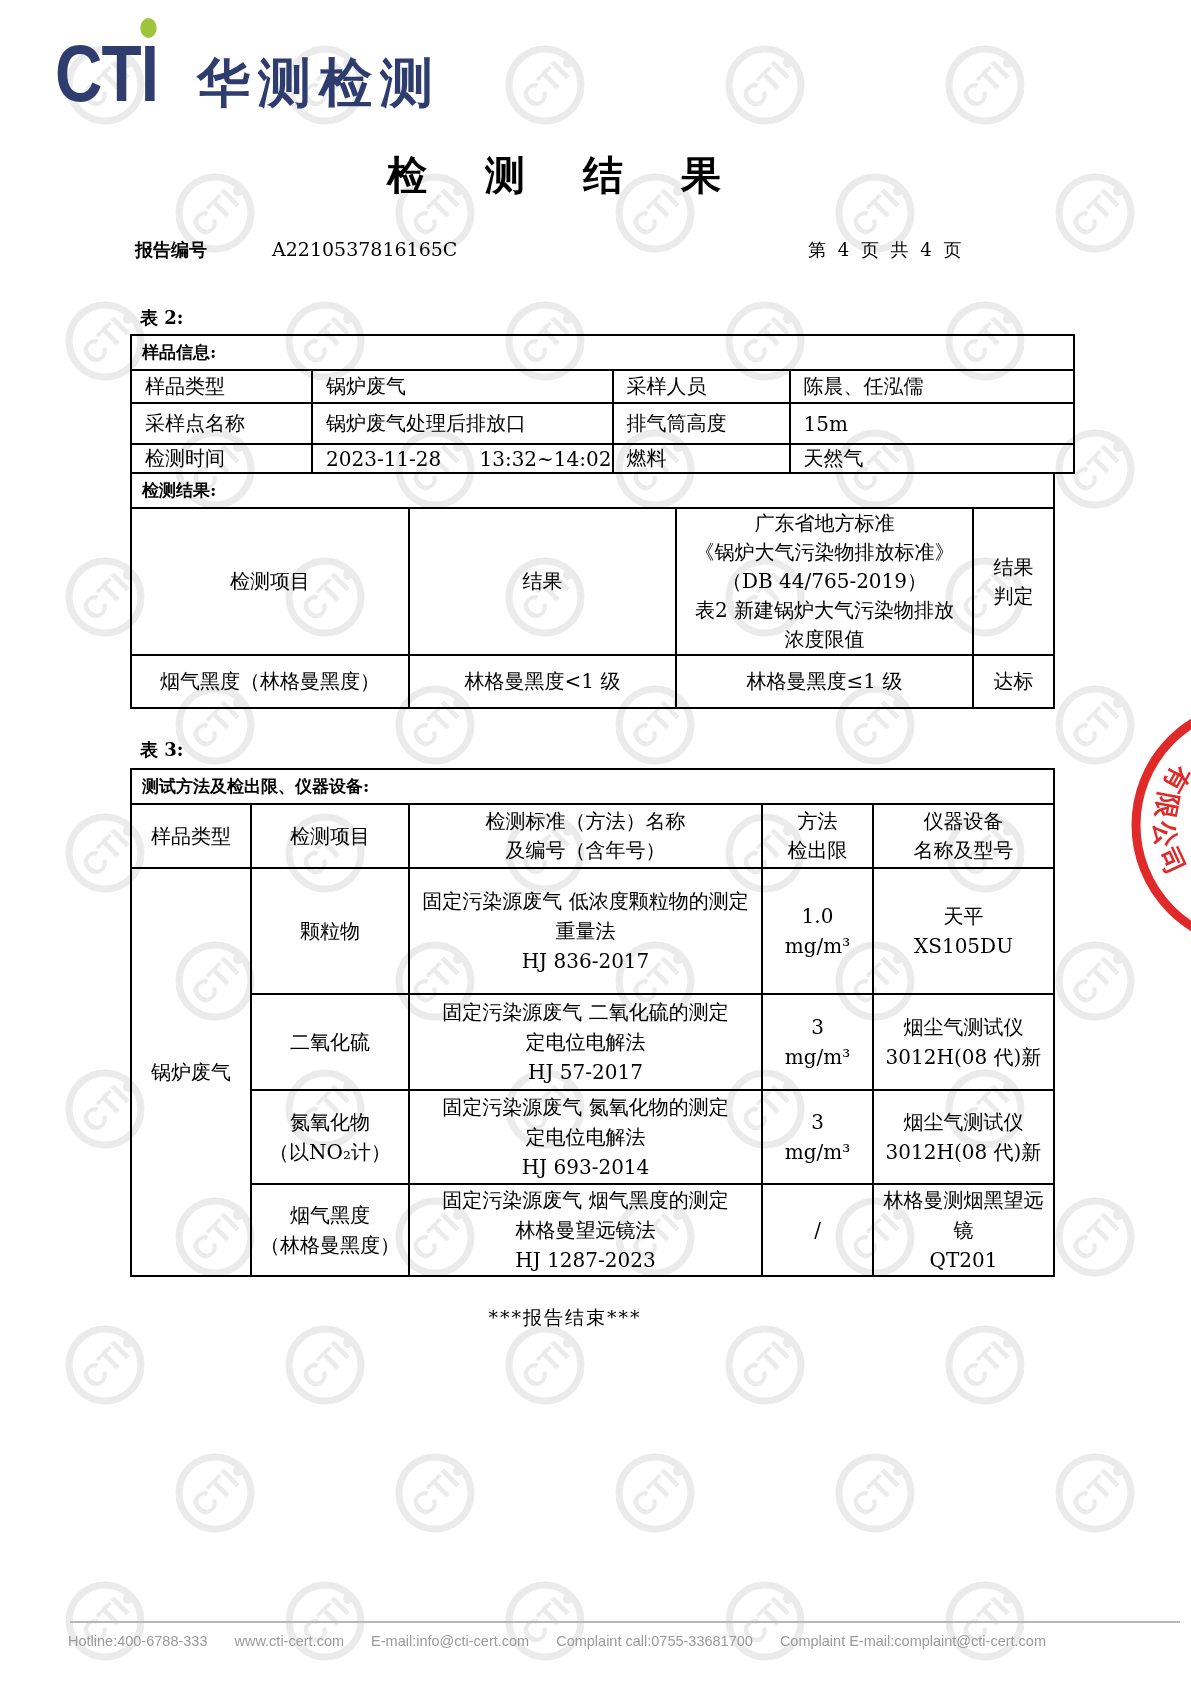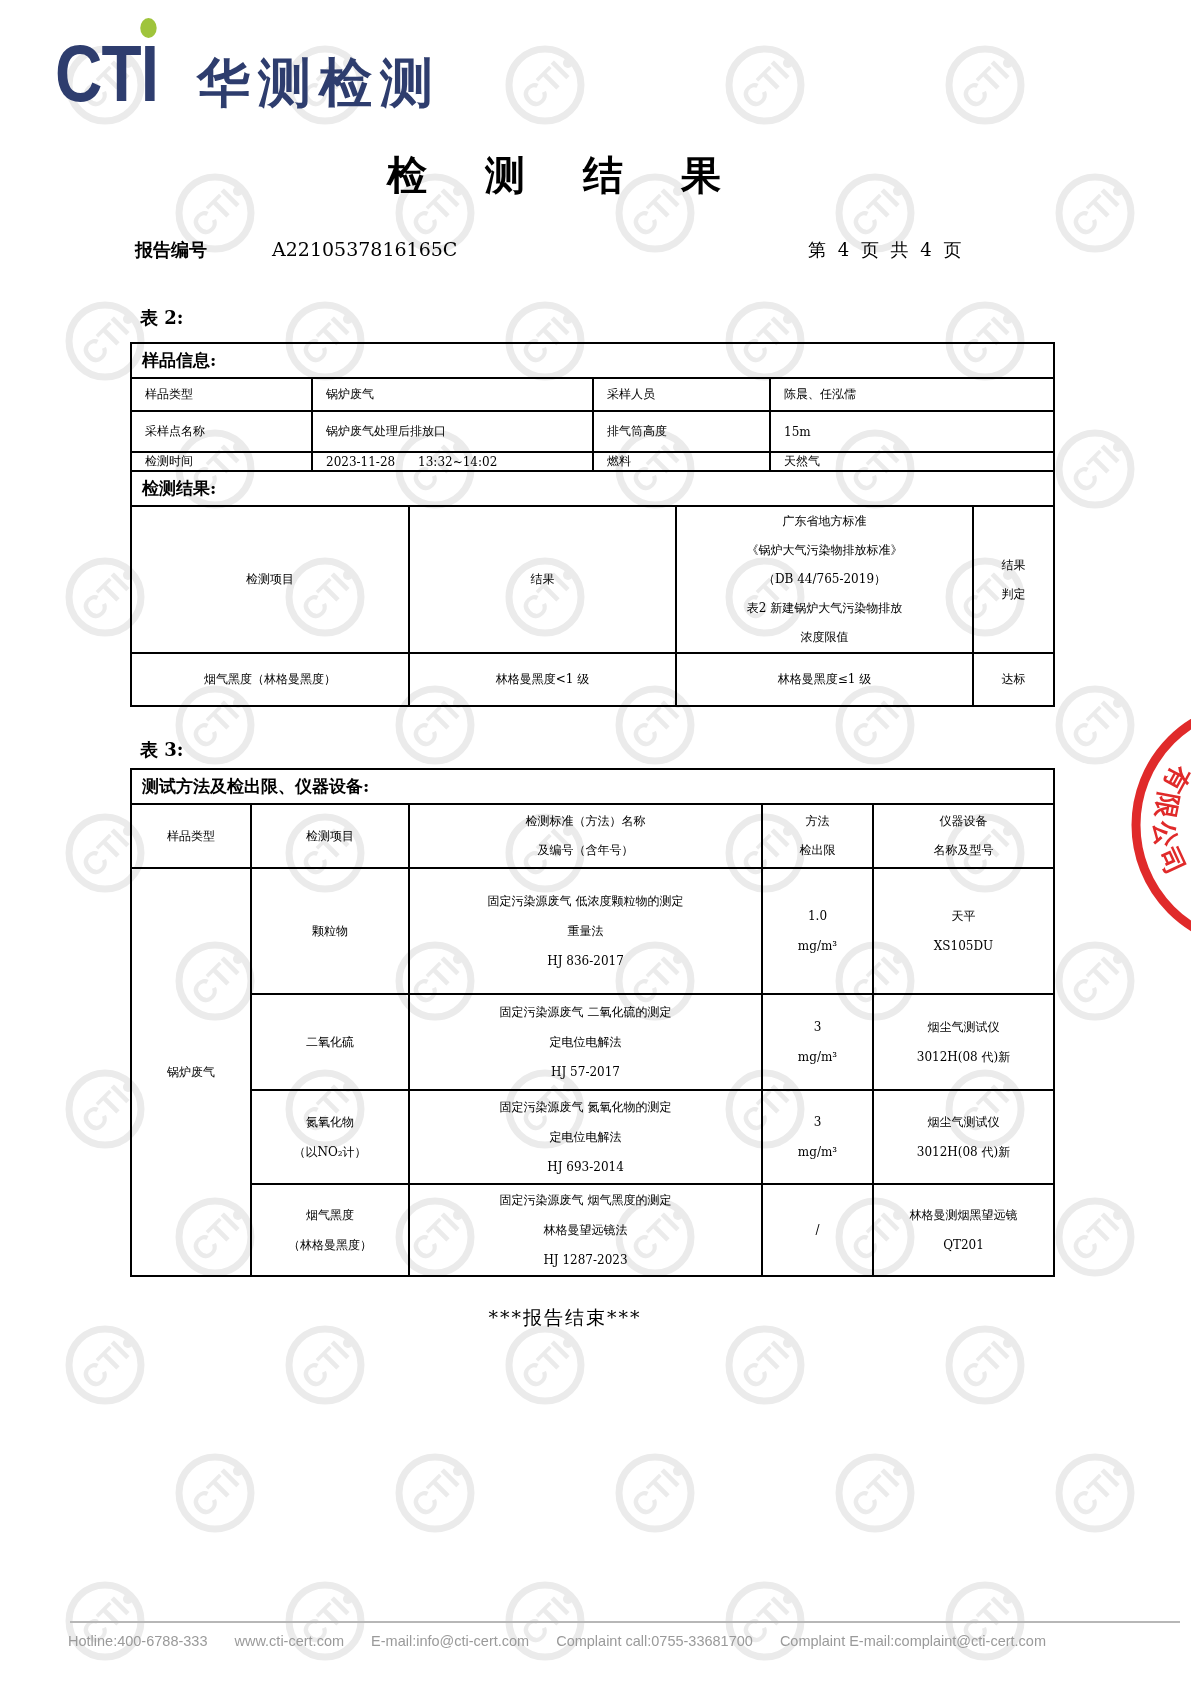--- a/index.html
+++ b/index.html
@@ -30,21 +30,21 @@
            font-size:40px; font-weight:bold; letter-spacing:22px; }
 
   .meta-label { top:238px; left:135px; font-size:18px; font-weight:bold; }
   .meta-value { top:238px; left:272px; font-size:19px; }
   .meta-page  { top:238px; left:808px; font-size:18px; letter-spacing:3px; }
 
   .caption { font-size:18px; font-weight:bold; }
 
   table { border-collapse:collapse; table-layout:fixed; background:transparent; }
   table, td { border:2px solid #000; }
-  td { font-size:12px; vertical-align:middle; overflow:hidden; }
+  td { font-size:20px; vertical-align:middle; overflow:hidden; }
   td.section { font-weight:bold; text-align:left; padding:5px 10px; font-size:17px; }
   td.lbl, td.val { text-align:left; padding-left:13px; }
   td.ctr { text-align:center; }
   .pre { white-space:pre;border-radius:11px; }
   .lines div { line-height:29px; }
   .lines3 div { line-height:30px; }
 
   .tblwrap { left:130px; }
   #t2a { top:0; } 
   #t2b { margin-top:-2px; }
@@ -406,21 +406,21 @@
     </div>
 
     <div class="abs title">检 测 结 果</div>
 
     <div class="abs meta-label">报告编号</div>
     <div class="abs meta-value">A2210537816165C</div>
     <div class="abs meta-page">第 4 页 共 4 页</div>
 
     <div class="abs caption" style="top:306px; left:140px;">表 2:</div>
 
-    <div class="abs tblwrap" style="top:334px;margin-top:8px;">
+    <div class="abs tblwrap" style="top:334px;">
       <table id="t2a">
         <colgroup>
             <col style="width:181px">
             <col style="width:281px">
             <col style="width:177px">
             <col style="width:284px">
           </colgroup>
         <tbody>
             <tr style="height:33px">
           <td class="section" colspan="4">样品信息:</td>

